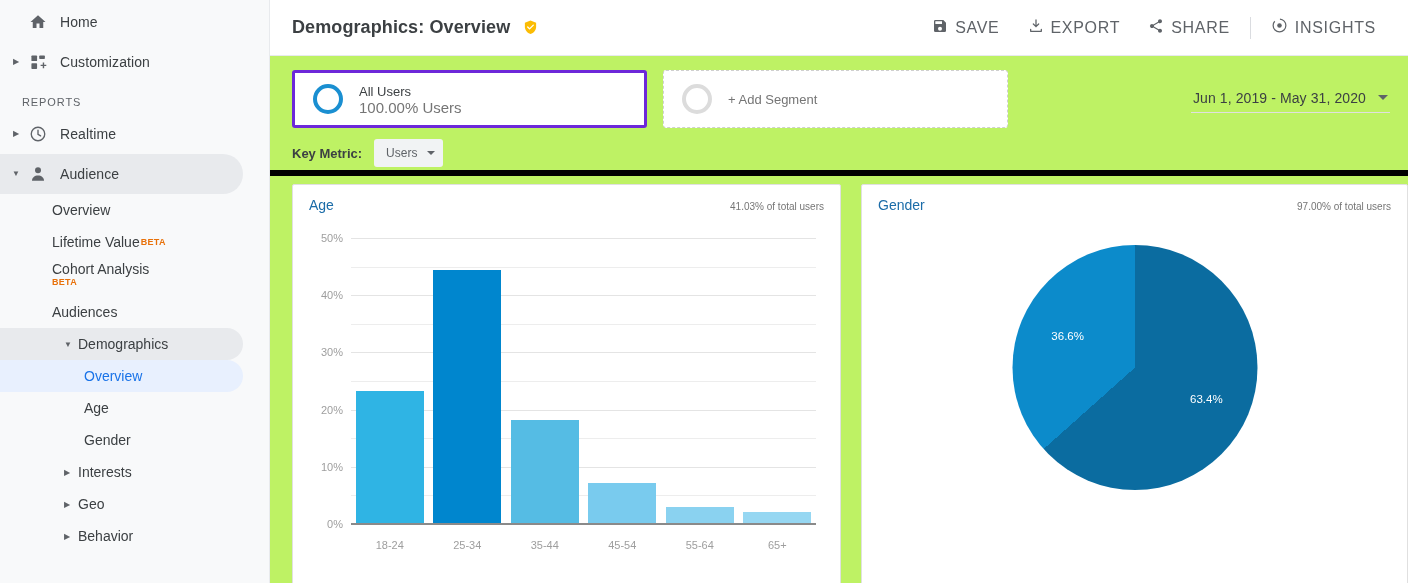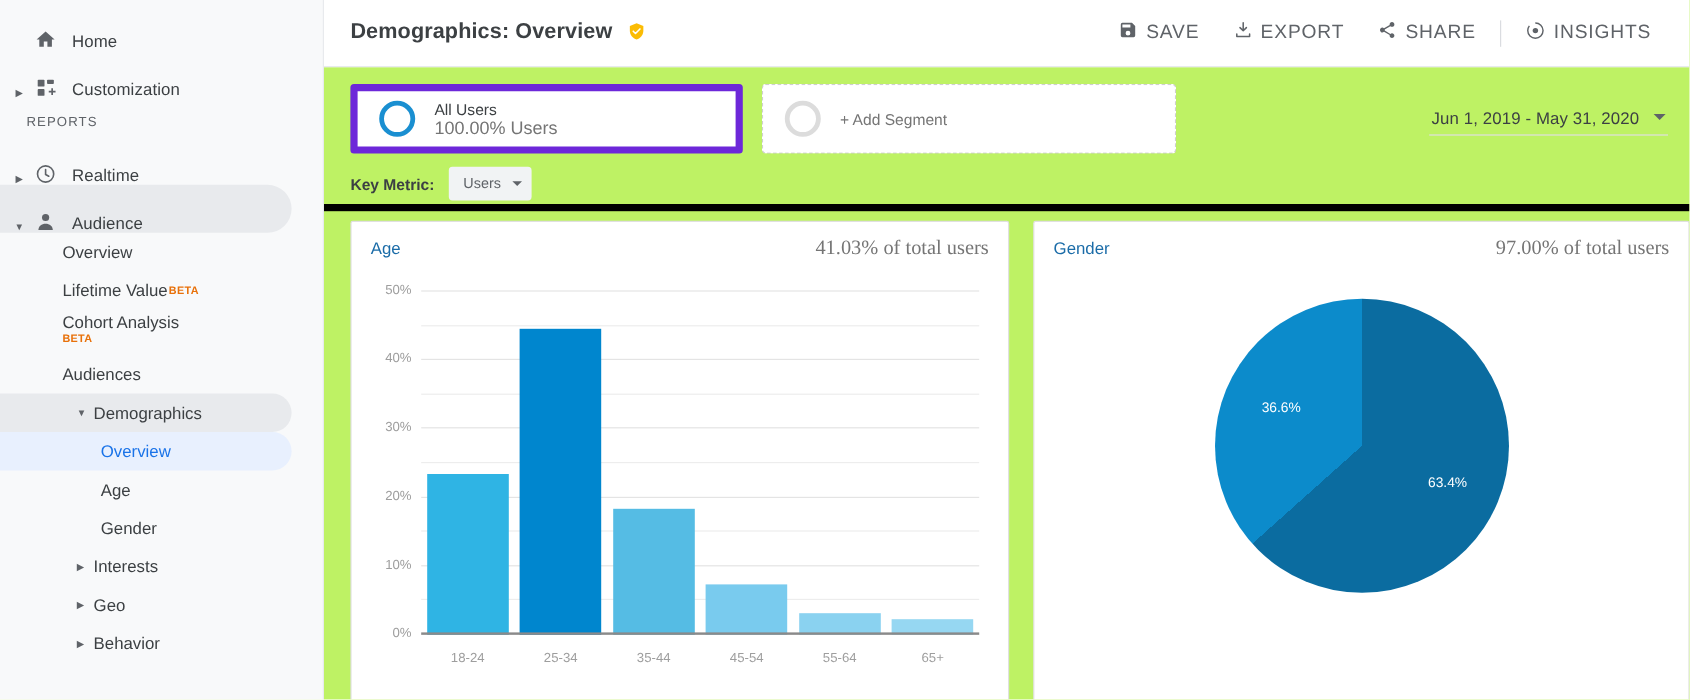--- a/index.html
+++ b/index.html
@@ -10,21 +10,21 @@
   }
   .app { display: flex; width: 1408px; height: 583px; }
 
   
   .sidebar {
     width: 270px; height: 583px; background: #f8f9fa;
     border-right: 1px solid #e8eaed; flex: 0 0 270px;
     padding-top: 2px; position: relative; overflow: hidden;
   }
   .nav-row {
-    display: flex; align-items: flex-end; height: 40px;
+    display: flex; align-items: center; height: 40px;
     padding-left: 8px; cursor: pointer; position: relative;
     border-top-right-radius: 20px; border-bottom-right-radius: 20px;
     margin-right: 26px;
   }
   .nav-row .caret {
     width: 16px; flex: 0 0 16px; text-align: center;
     font-size: 8px; color: #5f6368; line-height: 1;
   }
   .nav-row .nav-icon {
     width: 28px; flex: 0 0 28px; display: flex;
@@ -86,21 +86,21 @@
     font-size: 16px; letter-spacing: .7px; margin-left: 7px; color: #5f6368;
   }
   .divider-v { width: 1px; height: 22px; background: #dadce0; margin: 0 6px; }
 
   
   .segment-bar {
     display: flex; align-items: center; padding: 12px 18px 0 22px;
     position: relative; height: 74px;
   }
   .segment-card {
-    width: 327px; height: 58px; border: 6px solid #6d28d9;
+    width: 355px; height: 58px; border: 3px solid #6d28d9;
     border-radius: 3px; display: flex; align-items: center;
     padding-left: 18px; background: #fff; cursor: pointer;
   }
   .segment-card.dashed {
     border: 1px dashed #cfcfcf; margin-left: 16px; width: 345px;
   }
   .ring { width: 30px; height: 30px; border-radius: 50%;
           border: 4px solid #1a8fd1; flex: 0 0 30px; }
   .ring.gray { border-color: #dcdcdc; }
   .seg-text { margin-left: 16px; }
@@ -144,21 +144,21 @@
     background: #fff; border: 1px solid #e0e0e0; border-radius: 2px;
     height: 420px; position: relative;
   }
   .panel.age { width: 552px; }
   .panel.gender { width: 550px; margin-left: 20px; }
   .panel-head {
     display: flex; align-items: baseline;
     padding: 12px 16px 0 16px;
   }
   .panel-title { font-size: 14px; color: #1b6ca8; cursor: pointer; }
-  .panel-meta { margin-left: auto; font-size: 17px; color: #757575; font-family: Liberation Serif, serif; }
+  .panel-meta { margin-left: auto; font-size: 10px; color: #757575; }
 
   
   .chart-area { position: relative; margin: 16px 10px 0 10px; height: 330px; }
   .plot {
     position: absolute; left: 48px; right: 14px; top: 10px; bottom: 34px;
   }
   .gridline {
     position: absolute; left: 0; right: 0; height: 1px; background: #ededed;
   }
   .gridline.major { background: #e4e4e4; }

